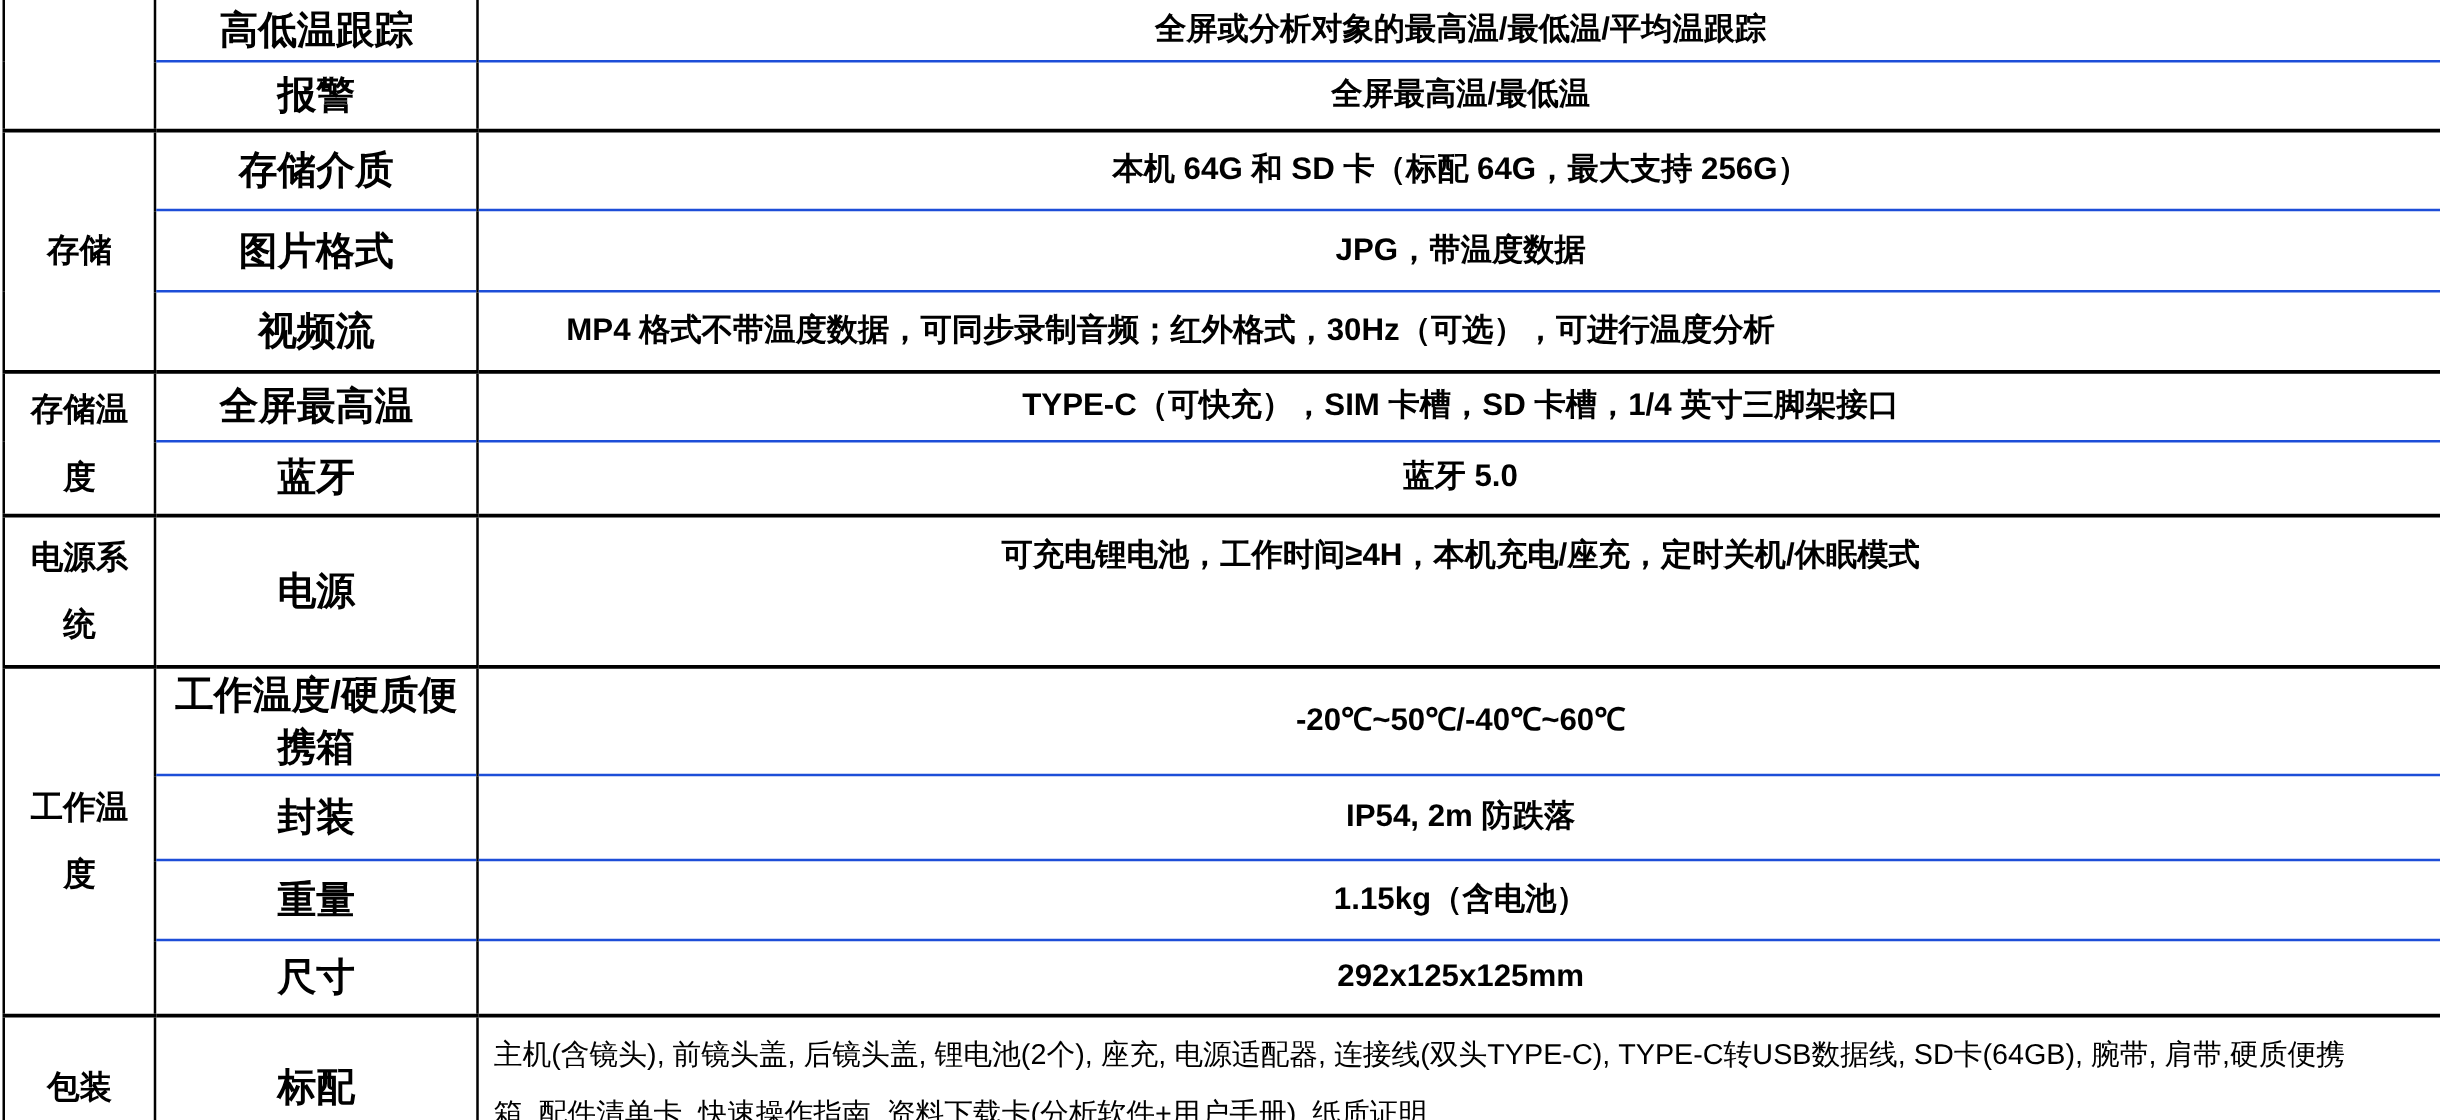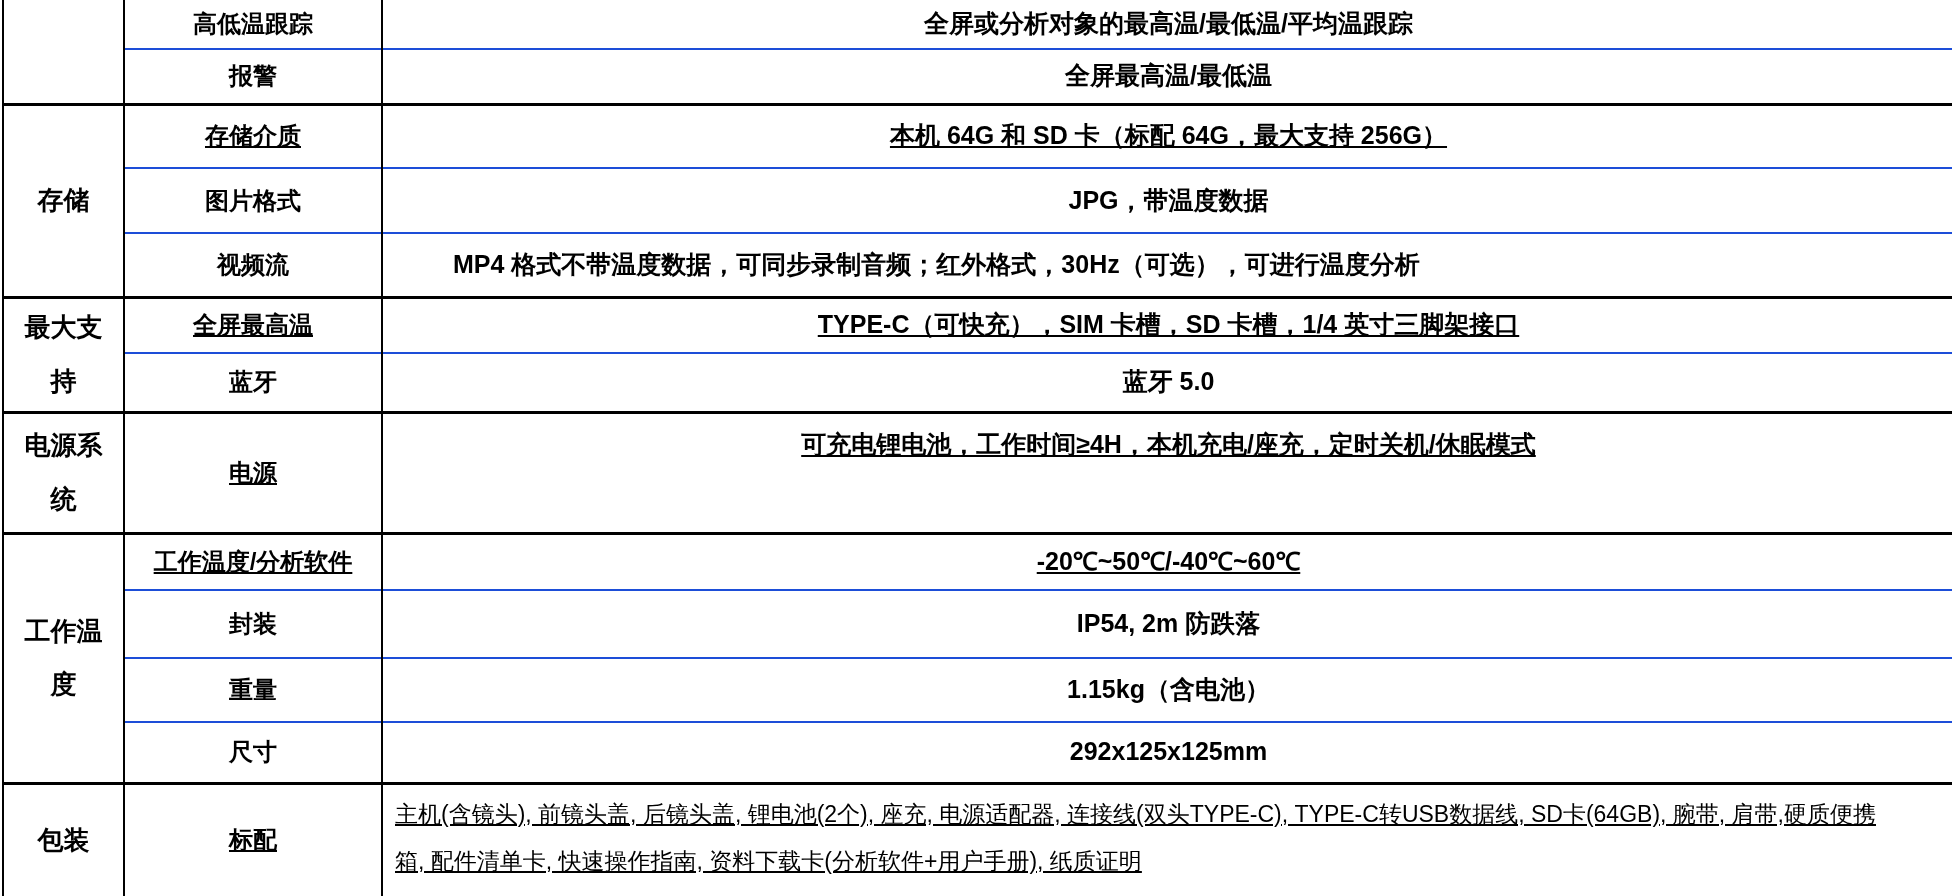--- a/index.html
+++ b/index.html
@@ -23,40 +23,40 @@
     width: 1952px;
     margin-left: 2px;
   }
   table.spec td {
     border-left: 2px solid #000;
     border-top: 2px solid #1d4ed8;
     padding: 0;
     overflow: hidden;
   }
   tr.first td { border-top: none; }
-  tr.section-start td { border-top: 3px solid #000; text-decoration: underline; }
+  tr.section-start td { border-top: 3px solid #000; }
 
   td.cat {
     text-align: center;
     vertical-align: middle;
     font-weight: 700;
     font-size: 26px;
   }
   .cat-text {
     display: inline-block;
     width: 84px;
     line-height: 2.05;
     text-align: center;
     word-break: break-all;
   }
   td.label {
     text-align: center;
     vertical-align: middle;
     font-weight: 700;
-    font-size: 24px;
+    font-size: 31px;
     margin-top: 32px;
   }
   td.value {
     text-align: center;
     vertical-align: middle;
     font-weight: 700;
     font-size: 25px;
     padding-right: 70px;
     line-height: 1.35;
   }
@@ -105,36 +105,36 @@
         </tr>
         <tr class="" style="height: 65px;">
           <td class="label">图片格式</td>
           <td class="value">JPG，带温度数据</td>
         </tr>
         <tr class="value-left" style="height: 64px;">
           <td class="label">视频流</td>
           <td class="value">MP4 格式不带温度数据，可同步录制音频；红外格式，30Hz（可选），可进行温度分析</td>
         </tr>
         <tr class="section-start" style="height: 56px;">
-          <td class="cat" rowspan="2"><span class="cat-text">最大支持</span></td>
+          <td class="cat" rowspan="2"><span class="cat-text">存储温度</span></td>
           <td class="label">全屏最高温</td>
           <td class="value">TYPE-C（可快充），SIM 卡槽，SD 卡槽，1/4 英寸三脚架接口</td>
         </tr>
         <tr class="" style="height: 59px;">
           <td class="label">蓝牙</td>
           <td class="value">蓝牙 5.0</td>
         </tr>
         <tr class="section-start value-top" style="height: 121px;">
           <td class="cat" rowspan="1"><span class="cat-text">电源系统</span></td>
           <td class="label">电源</td>
           <td class="value">可充电锂电池，工作时间≥4H，本机充电/座充，定时关机/休眠模式</td>
         </tr>
         <tr class="section-start" style="height: 57px;">
           <td class="cat" rowspan="4"><span class="cat-text">工作温度</span></td>
-          <td class="label">工作温度/分析软件</td>
+          <td class="label">工作温度/硬质便携箱</td>
           <td class="value">-20℃~50℃/-40℃~60℃</td>
         </tr>
         <tr class="" style="height: 68px;">
           <td class="label">封装</td>
           <td class="value">IP54, 2m 防跌落</td>
         </tr>
         <tr class="" style="height: 64px;">
           <td class="label">重量</td>
           <td class="value">1.15kg（含电池）</td>
         </tr>

